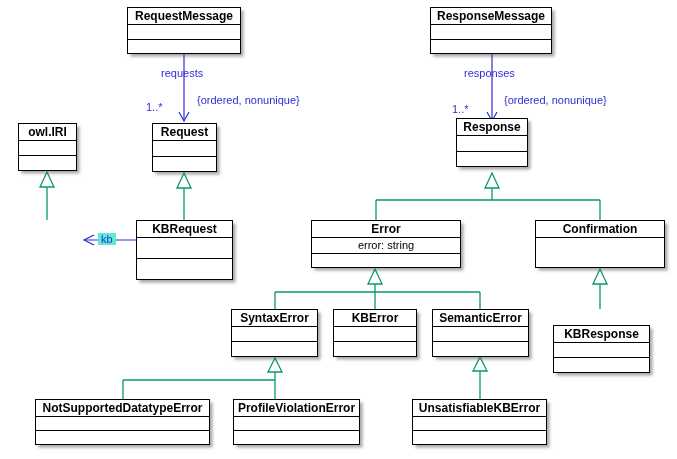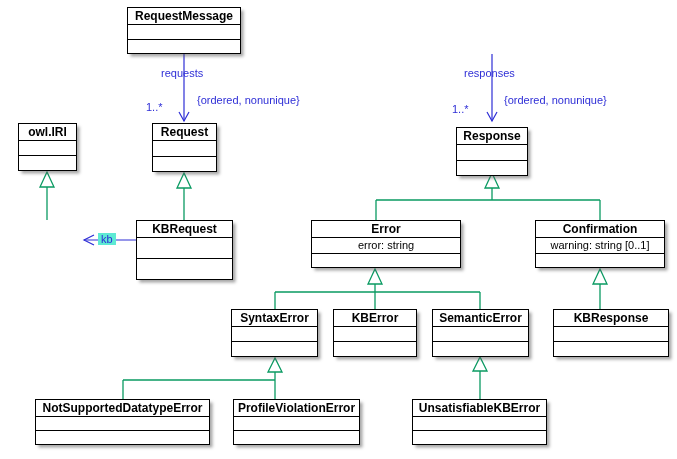--- a/index.html
+++ b/index.html
@@ -79,55 +79,59 @@
       <path d="M94,235 L84,240 L94,245"></path>
     </g>
   </svg>
 
   <div class="cls" style="left:127px;top:7px;width:114px;height:47px">
     <div class="t">RequestMessage</div>
     <div class="c"></div>
     <div class="c"></div>
   </div>
 
+  <div class="cls" style="left:430px;top:7px;width:122px;height:47px">
+    <div class="t">ResponseMessage</div>
+    <div class="c"></div>
+    <div class="c"></div>
+  </div>
 
   <div class="cls" style="left:18px;top:123px;width:59px;height:48px">
     <div class="t">owl.IRI</div>
     <div class="c"></div>
     <div class="c"></div>
   </div>
 
   <div class="cls abs" style="left:152px;top:123px;width:65px;height:49px">
     <div class="t">Request</div>
     <div class="c"></div>
     <div class="c"></div>
   </div>
 
-  <div class="cls abs" style="left:456px;top:127px;width:72px;height:49px">
+  <div class="cls abs" style="left:456px;top:118px;width:72px;height:49px">
     <div class="t">Response</div>
     <div class="c"></div>
     <div class="c"></div>
   </div>
 
 
   <div class="cls abs" style="left:136px;top:220px;width:97px;height:60px">
     <div class="t">KBRequest</div>
     <div class="c"></div>
     <div class="c"></div>
   </div>
 
   <div class="cls" style="left:311px;top:220px;width:150px;height:48px">
     <div class="t">Error</div>
     <div class="c attr">error: string</div>
     <div class="c"></div>
   </div>
 
   <div class="cls abs" style="left:535px;top:220px;width:130px;height:48px">
     <div class="t">Confirmation</div>
-    <div class="c attr">warning: string [0..1]</div>
     <div class="c"></div>
   </div>
 
   <div class="cls" style="left:231px;top:309px;width:87px;height:48px">
     <div class="t">SyntaxError</div>
     <div class="c"></div>
     <div class="c"></div>
   </div>
 
   <div class="cls" style="left:333px;top:309px;width:84px;height:48px">
@@ -135,21 +139,21 @@
     <div class="c"></div>
     <div class="c"></div>
   </div>
 
   <div class="cls" style="left:432px;top:309px;width:97px;height:48px">
     <div class="t">SemanticError</div>
     <div class="c"></div>
     <div class="c"></div>
   </div>
 
-  <div class="cls abs" style="left:553px;top:309px;width:116px;height:48px">
+  <div class="cls abs" style="left:553px;top:325px;width:97px;height:48px">
     <div class="t">KBResponse</div>
     <div class="c"></div>
     <div class="c"></div>
   </div>
 
   <div class="cls" style="left:35px;top:399px;width:175px;height:46px">
     <div class="t">NotSupportedDatatypeError</div>
     <div class="c"></div>
     <div class="c"></div>
   </div>

